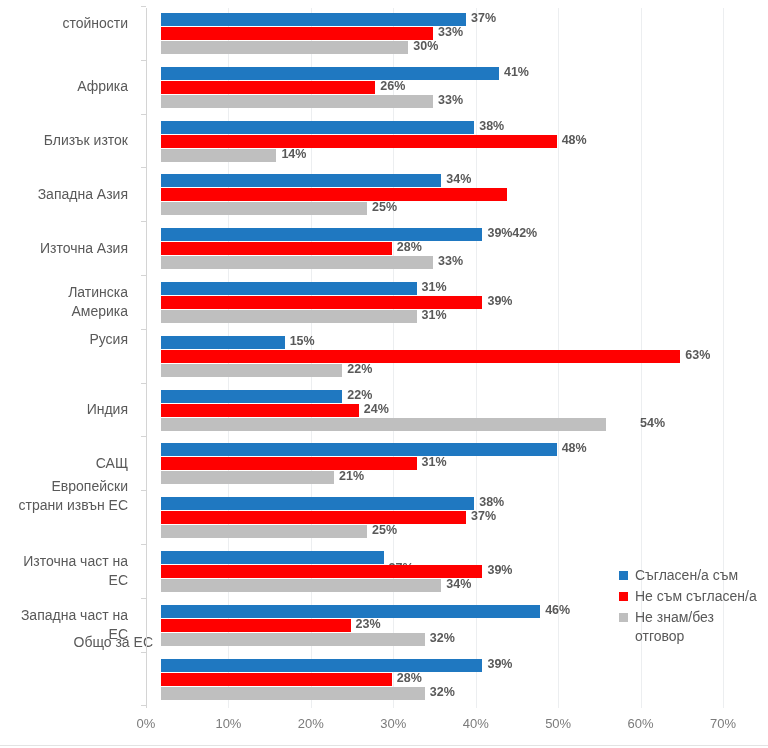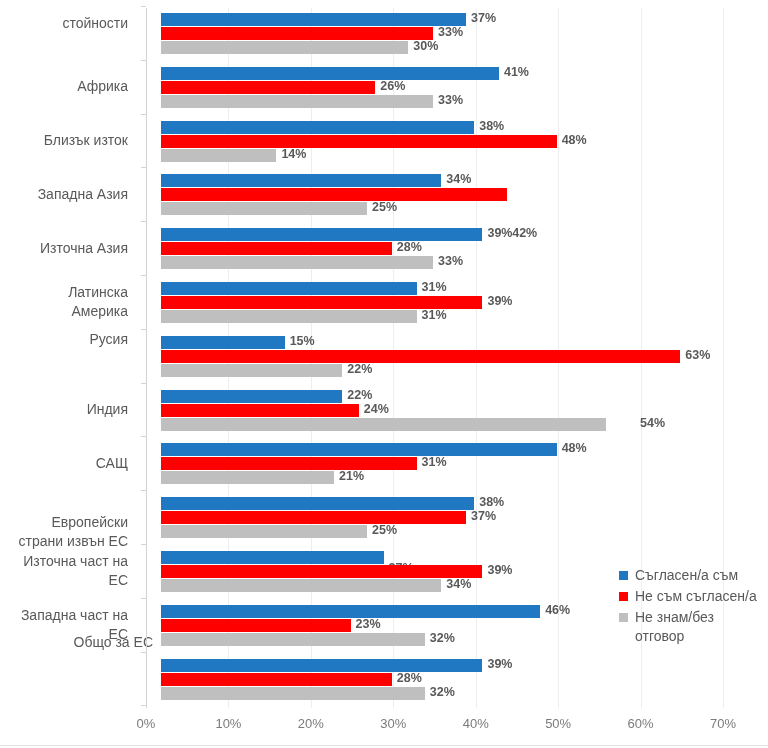--- a/index.html
+++ b/index.html
@@ -180,21 +180,21 @@
       </div>
       <div class="cat-label-box" style="top: 322px; height: 19px;">
         <div>Русия</div>
       </div>
       <div class="cat-label-box" style="top: 392.1px; height: 19px;">
         <div>Индия</div>
       </div>
       <div class="cat-label-box" style="top: 445.9px; height: 19px;">
         <div>САЩ</div>
       </div>
-      <div class="cat-label-box" style="top: 505px; height: 38px;">
+      <div class="cat-label-box" style="top: 469px; height: 38px;">
         <div>Европейски</div>
         <div>страни извън ЕС</div>
       </div>
       <div class="cat-label-box" style="top: 544px; height: 38px;">
         <div>Източна част на</div>
         <div>ЕС</div>
       </div>
       <div class="cat-label-box" style="top: 597.8px; height: 38px;">
         <div>Западна част на</div>
         <div>ЕС</div>

